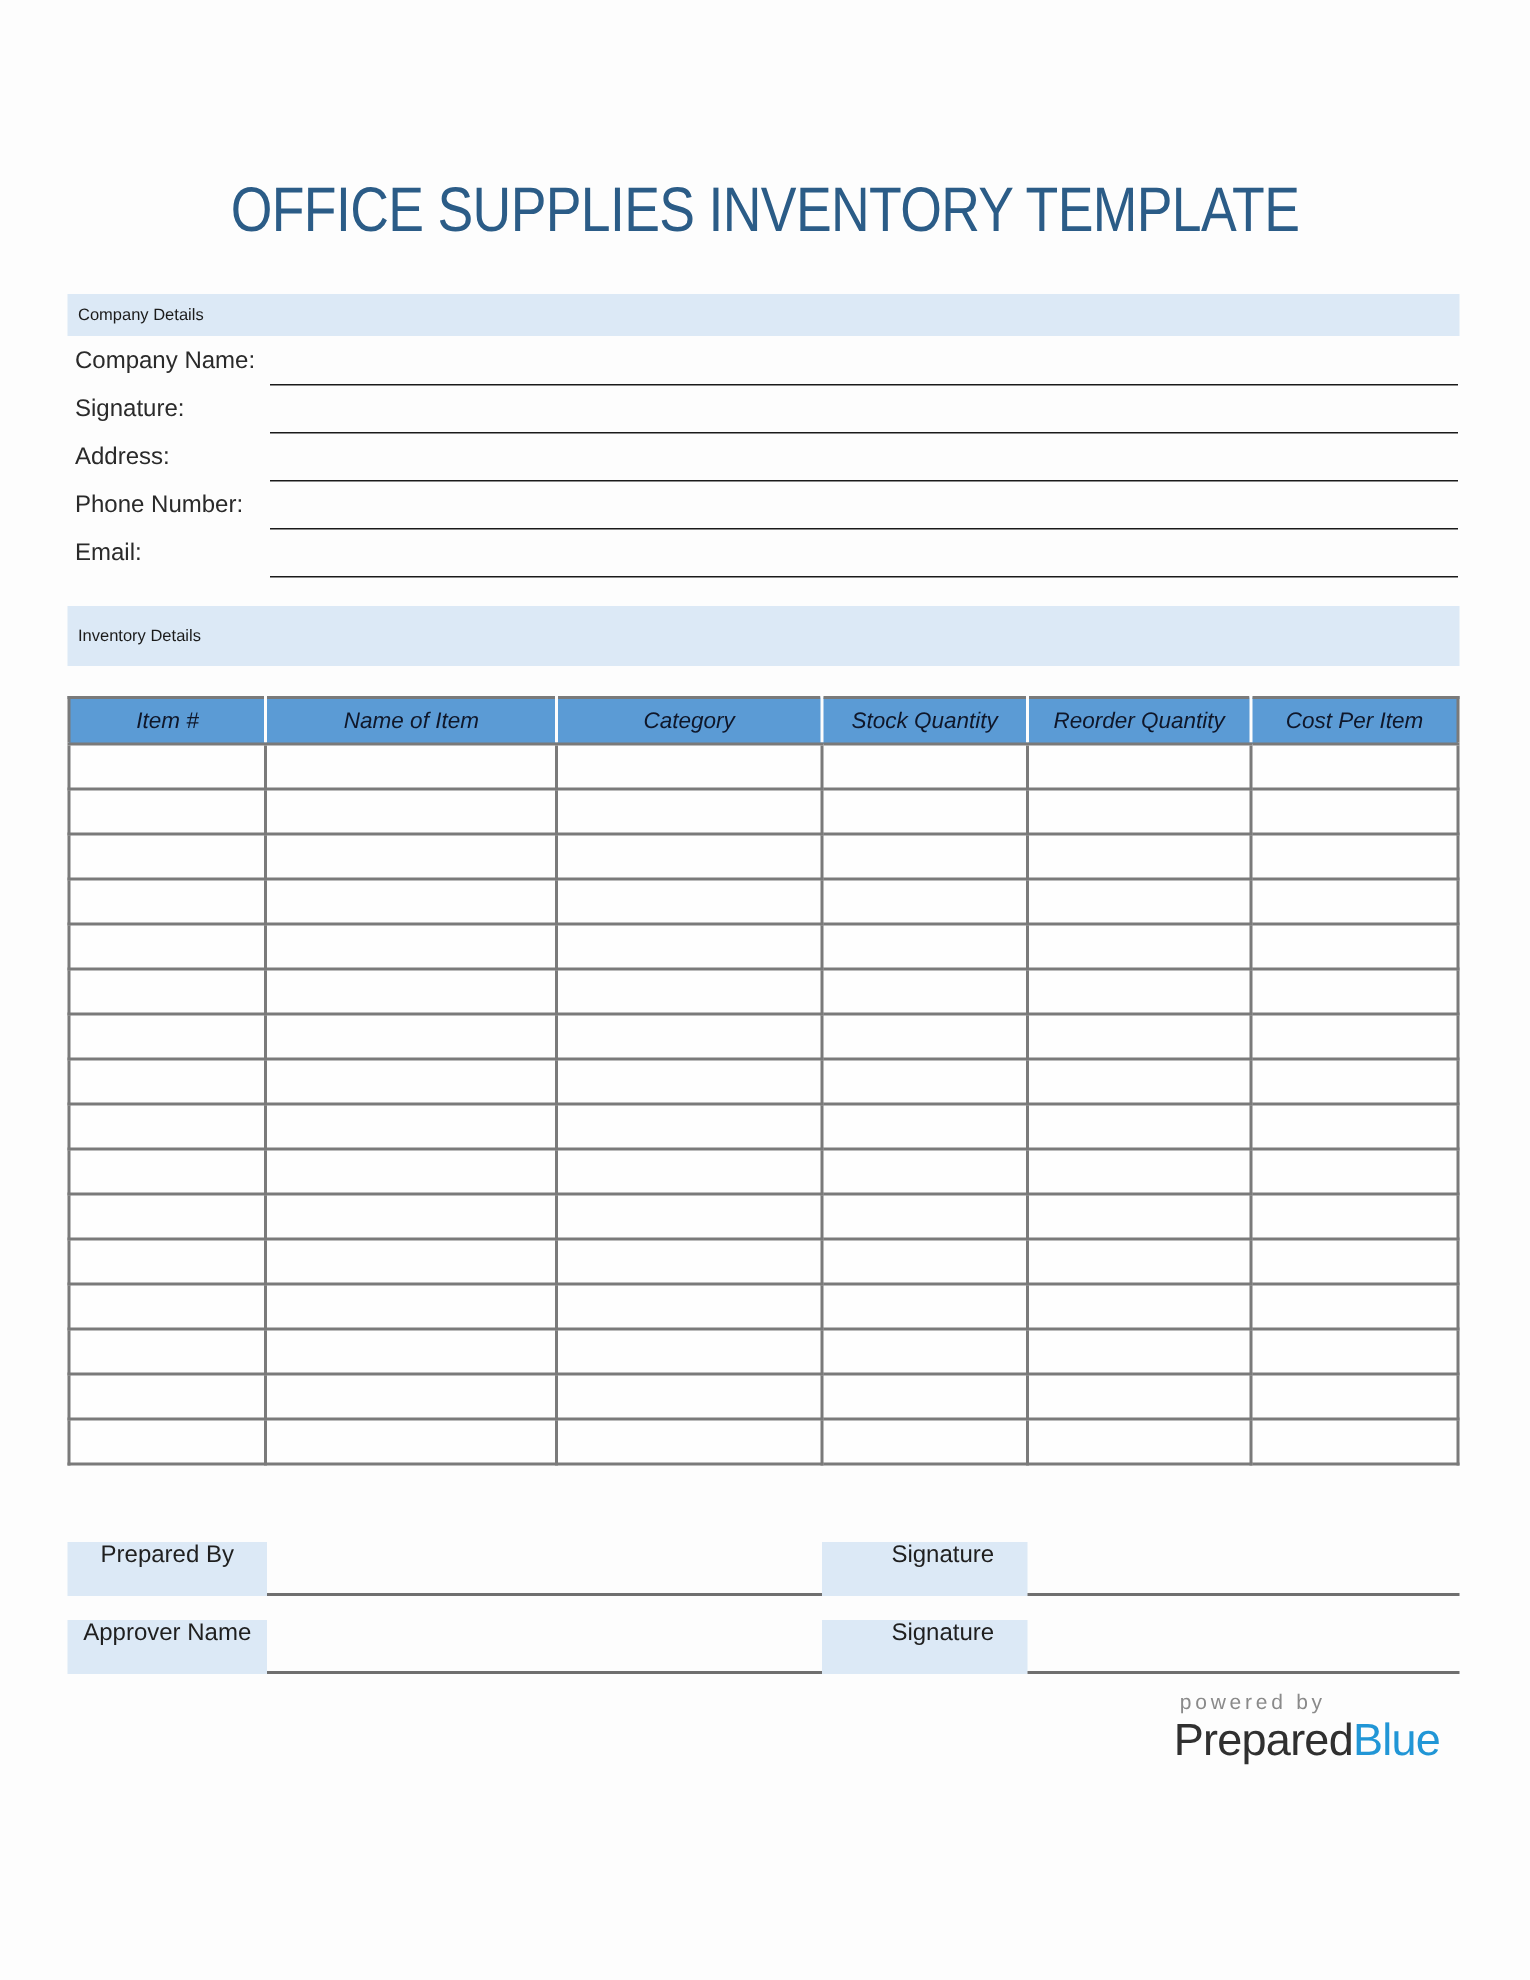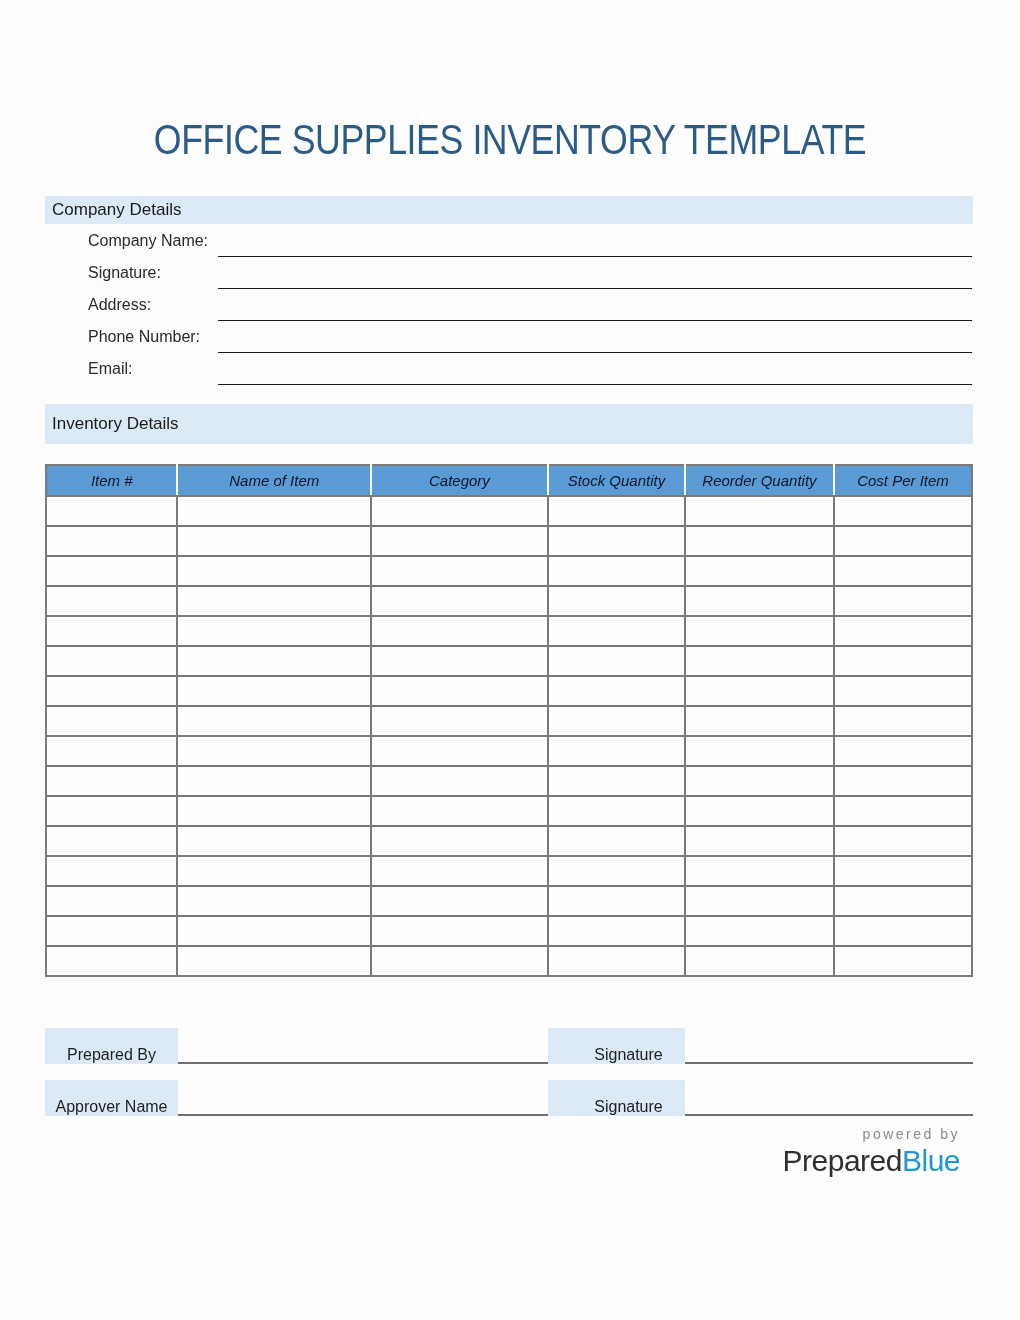--- a/index.html
+++ b/index.html
@@ -33,28 +33,28 @@
     letter-spacing:-0.5px;
     white-space:nowrap;
   }
 
   
   .section-bar{
     position:absolute;left:45px;width:928px;
     background:var(--section-bg);
     display:flex;align-items:center;
     padding-left:7px;
-    font-size:17px;color:#1b1b1b;
+    font-size:11px;color:#1b1b1b;
   }
   .bar-company{top:196px;height:28px;}
   .bar-inventory{top:404px;height:40px;text-align:center;}
 
   
   .fields{position:absolute;left:45px;top:225px;width:928px;}
-  .field-row{position:relative;height:32px;margin-left:38px;}
+  .field-row{position:relative;height:32px;}
   .field-label{
     position:absolute;left:5px;top:50%;transform:translateY(-50%);
     font-size:16px;color:#2a2a2a;
   }
   .field-line{
     position:absolute;left:135px;right:1px;bottom:0;height:0;
     border-bottom:1px solid var(--field-line);
   }
 
   
@@ -78,34 +78,34 @@
     border:2px solid var(--table-border);
   }
 
   
   .sig-row{position:absolute;left:45px;width:928px;height:36px;}
   .sig-row-1{top:1028px;}
   .sig-row-2{top:1080px;}
   .sig-box{
     position:absolute;top:0;height:36px;
     background:var(--section-bg);
-    display:flex;align-items:flex-end;justify-content:center;
+    display:flex;align-items:flex-start;justify-content:center;
     font-size:16px;color:#1f1f1f;
   }
   .sig-box-left{left:0;width:133px;}
   .sig-box-mid{left:503px;width:137px;padding-left:24px;}
   .sig-line{
     position:absolute;bottom:0;height:0;
     border-bottom:2px solid var(--sig-line);
   }
   .sig-line-left{left:133px;width:370px;}
   .sig-line-right{left:640px;width:288px;}
 
   
-  .brand{position:absolute;top:1126px;right:60px;text-align:right;}
+  .brand{position:absolute;top:1126px;right:60px;text-align:left;}
   .brand .powered{
     font-size:14px;color:#8a8a8a;letter-spacing:2.5px;
     margin-left:4px;margin-bottom:2px;
   }
   .brand .wordmark{font-size:30px;letter-spacing:-0.5px;white-space:nowrap;}
   .brand .word-general{color:var(--brand-dark);}
   .brand .word-blue{color:var(--brand-blue);}
 </style>
 </head>
 <body>

